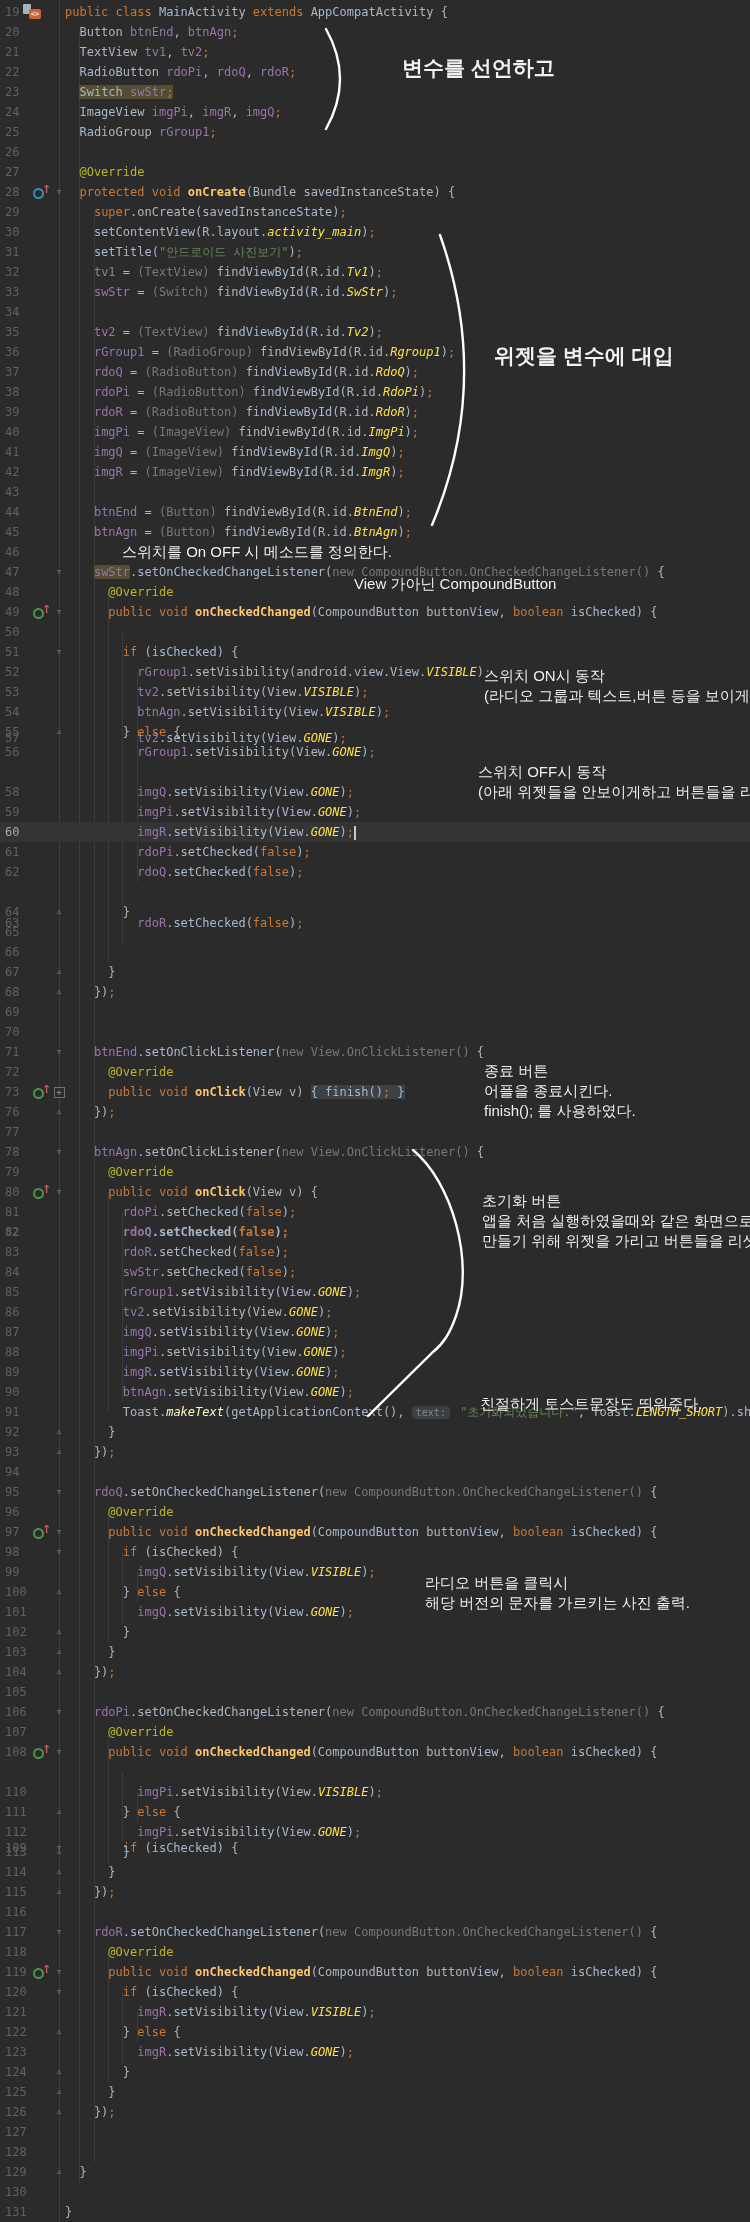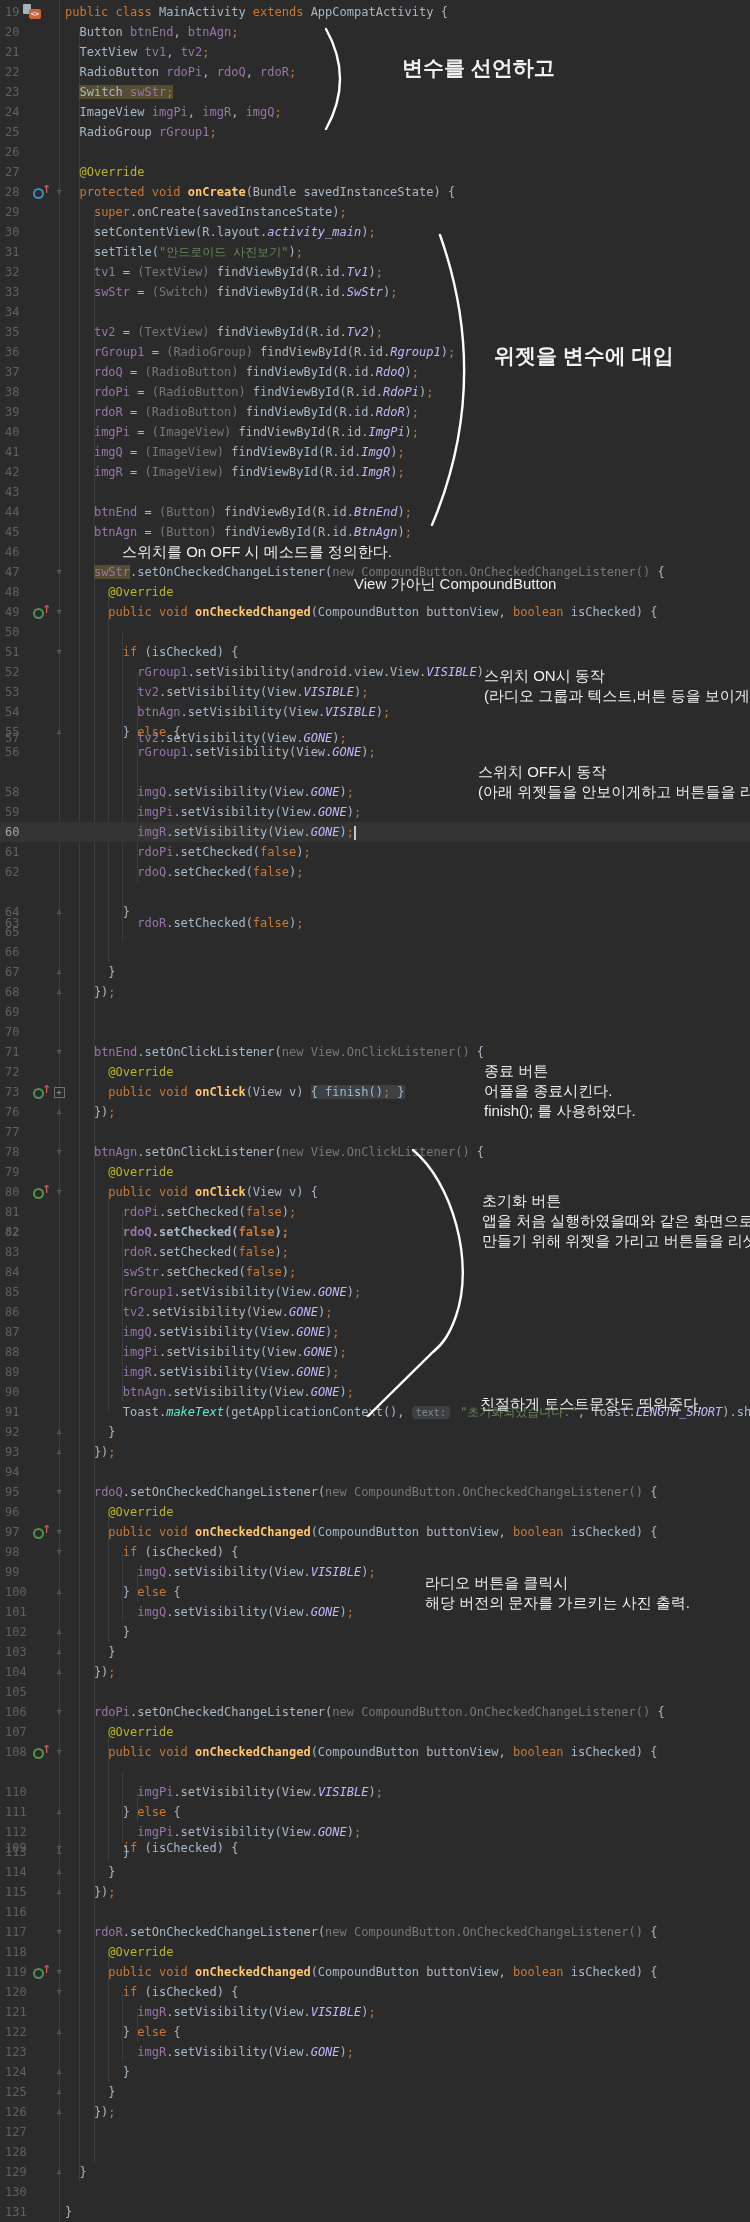--- a/index.html
+++ b/index.html
@@ -9,26 +9,26 @@
   #gutter-sep{position:absolute;left:59px;top:0;width:1px;height:2222px;background:#3c3f41;}
   .row{position:absolute;left:0;width:750px;height:20px;}
   .row.current{background:#343434;}
   .ln{position:absolute;left:5px;top:0;height:20px;line-height:20px;font-size:12px;color:#5f6265;}
   .row.current .ln{color:#a7a7a7;}
   .code{position:absolute;left:65px;top:0;height:20px;line-height:20px;white-space:pre;
         font-size:12px;color:#a9b7c6;}
   .tk-k{color:#cc7832;}
   .tk-d{color:#a9b7c6;}
   .tk-f{color:#9876aa;}
-  .tk-c{color:#c4b5fd;font-style:italic;}
+  .tk-c{color:#fde047;font-style:italic;}
   .tk-s{color:#6a8759;}
   .tk-g{color:#787878;}
   .tk-a{color:#bbb529;}
   .tk-m{color:#ffc66d;font-weight:bold;}
-  .tk-i{color:#5eead4;font-style:italic;}
+  .tk-i{color:#fef9c3;font-style:italic;}
   .tk-h{background:#3d4043;color:#85898d;border-radius:4px;padding:1px 4px;font-size:10px;margin-right:3px;}
   .tk-hl{background:#544d32;}
   .tk-F{background:#3c4146;}
   .caret{display:inline-block;width:2px;height:14px;background:#c8c8c8;vertical-align:middle;margin-left:0px;}
   .fold{position:absolute;left:52px;top:0;width:14px;height:20px;text-align:center;line-height:20px;
         color:#6a737a;font-size:11px;}
   .fold .plusbox{display:inline-block;width:9px;height:9px;border:1px solid #6a737a;background:#2b2b2b;
         color:#9aa0a5;font-size:9px;line-height:8px;vertical-align:middle;}
   .ovr{position:absolute;left:33px;top:5px;width:20px;height:12px;}
   .ovr .ring{position:absolute;left:0;top:1px;width:7px;height:7px;border-radius:50%;border:2px solid #50924f;}

